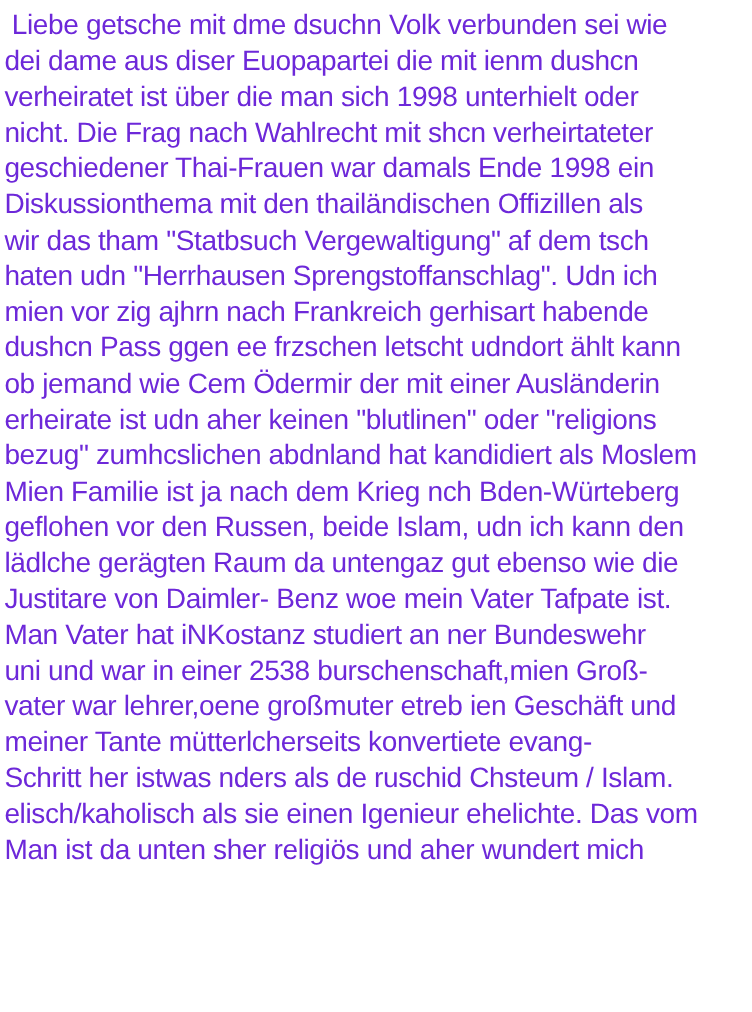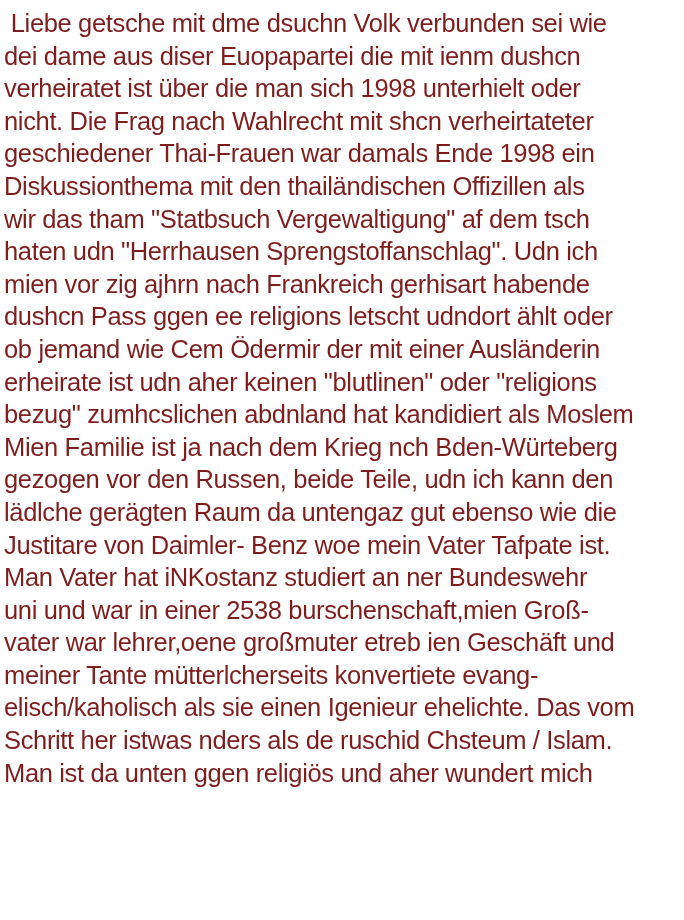--- a/index.html
+++ b/index.html
@@ -8,21 +8,21 @@
     background: #ffffff;
   }
   body {
     width: 684px;
     height: 920px;
     overflow: hidden;
     font-family: "Liberation Sans", "DejaVu Sans", sans-serif;
   }
   .text-document {
     padding: 7px 0 0 4px;
-    color: #7f1d1d;
+    color: #6d28d9;
   }
   .line {
     white-space: pre;
     font-size: 25.5px;
     line-height: 32.6px;
     letter-spacing: -0.35px;
     font-weight: 400;
   }
 </style>
 </head>
@@ -31,28 +31,28 @@
 <div class="text-document">
     <div class="line"> Liebe getsche mit dme dsuchn Volk verbunden sei wie</div>
     <div class="line">dei dame aus diser Euopapartei die mit ienm dushcn</div>
     <div class="line">verheiratet ist über die man sich 1998 unterhielt oder</div>
     <div class="line">nicht. Die Frag nach Wahlrecht mit shcn verheirtateter</div>
     <div class="line">geschiedener Thai-Frauen war damals Ende 1998 ein</div>
     <div class="line">Diskussionthema mit den thailändischen Offizillen als</div>
     <div class="line">wir das tham "Statbsuch Vergewaltigung" af dem tsch</div>
     <div class="line">haten udn "Herrhausen Sprengstoffanschlag". Udn ich</div>
     <div class="line">mien vor zig ajhrn nach Frankreich gerhisart habende</div>
-    <div class="line">dushcn Pass ggen ee religions letscht udndort ählt oder</div>
+    <div class="line">dushcn Pass ggen ee frzschen letscht udndort ählt kann</div>
     <div class="line">ob jemand wie Cem Ödermir der mit einer Ausländerin</div>
     <div class="line">erheirate ist udn aher keinen "blutlinen" oder "religions</div>
     <div class="line">bezug" zumhcslichen abdnland hat kandidiert als Moslem</div>
     <div class="line">Mien Familie ist ja nach dem Krieg nch Bden-Würteberg</div>
-    <div class="line">gezogen vor den Russen, beide Teile, udn ich kann den</div>
+    <div class="line">geflohen vor den Russen, beide Islam, udn ich kann den</div>
     <div class="line">lädlche gerägten Raum da untengaz gut ebenso wie die</div>
     <div class="line">Justitare von Daimler- Benz woe mein Vater Tafpate ist.</div>
     <div class="line">Man Vater hat iNKostanz studiert an ner Bundeswehr</div>
     <div class="line">uni und war in einer 2538 burschenschaft,mien Groß-</div>
     <div class="line">vater war lehrer,oene großmuter etreb ien Geschäft und</div>
     <div class="line">meiner Tante mütterlcherseits konvertiete evang-</div>
+    <div class="line">Schritt her istwas nders als de ruschid Chsteum / Islam.</div>
     <div class="line">elisch/kaholisch als sie einen Igenieur ehelichte. Das vom</div>
-    <div class="line">Schritt her istwas nders als de ruschid Chsteum / Islam.</div>
-    <div class="line">Man ist da unten ggen religiös und aher wundert mich</div>
+    <div class="line">Man ist da unten sher religiös und aher wundert mich</div>
   </div>
 
 </body></html>

